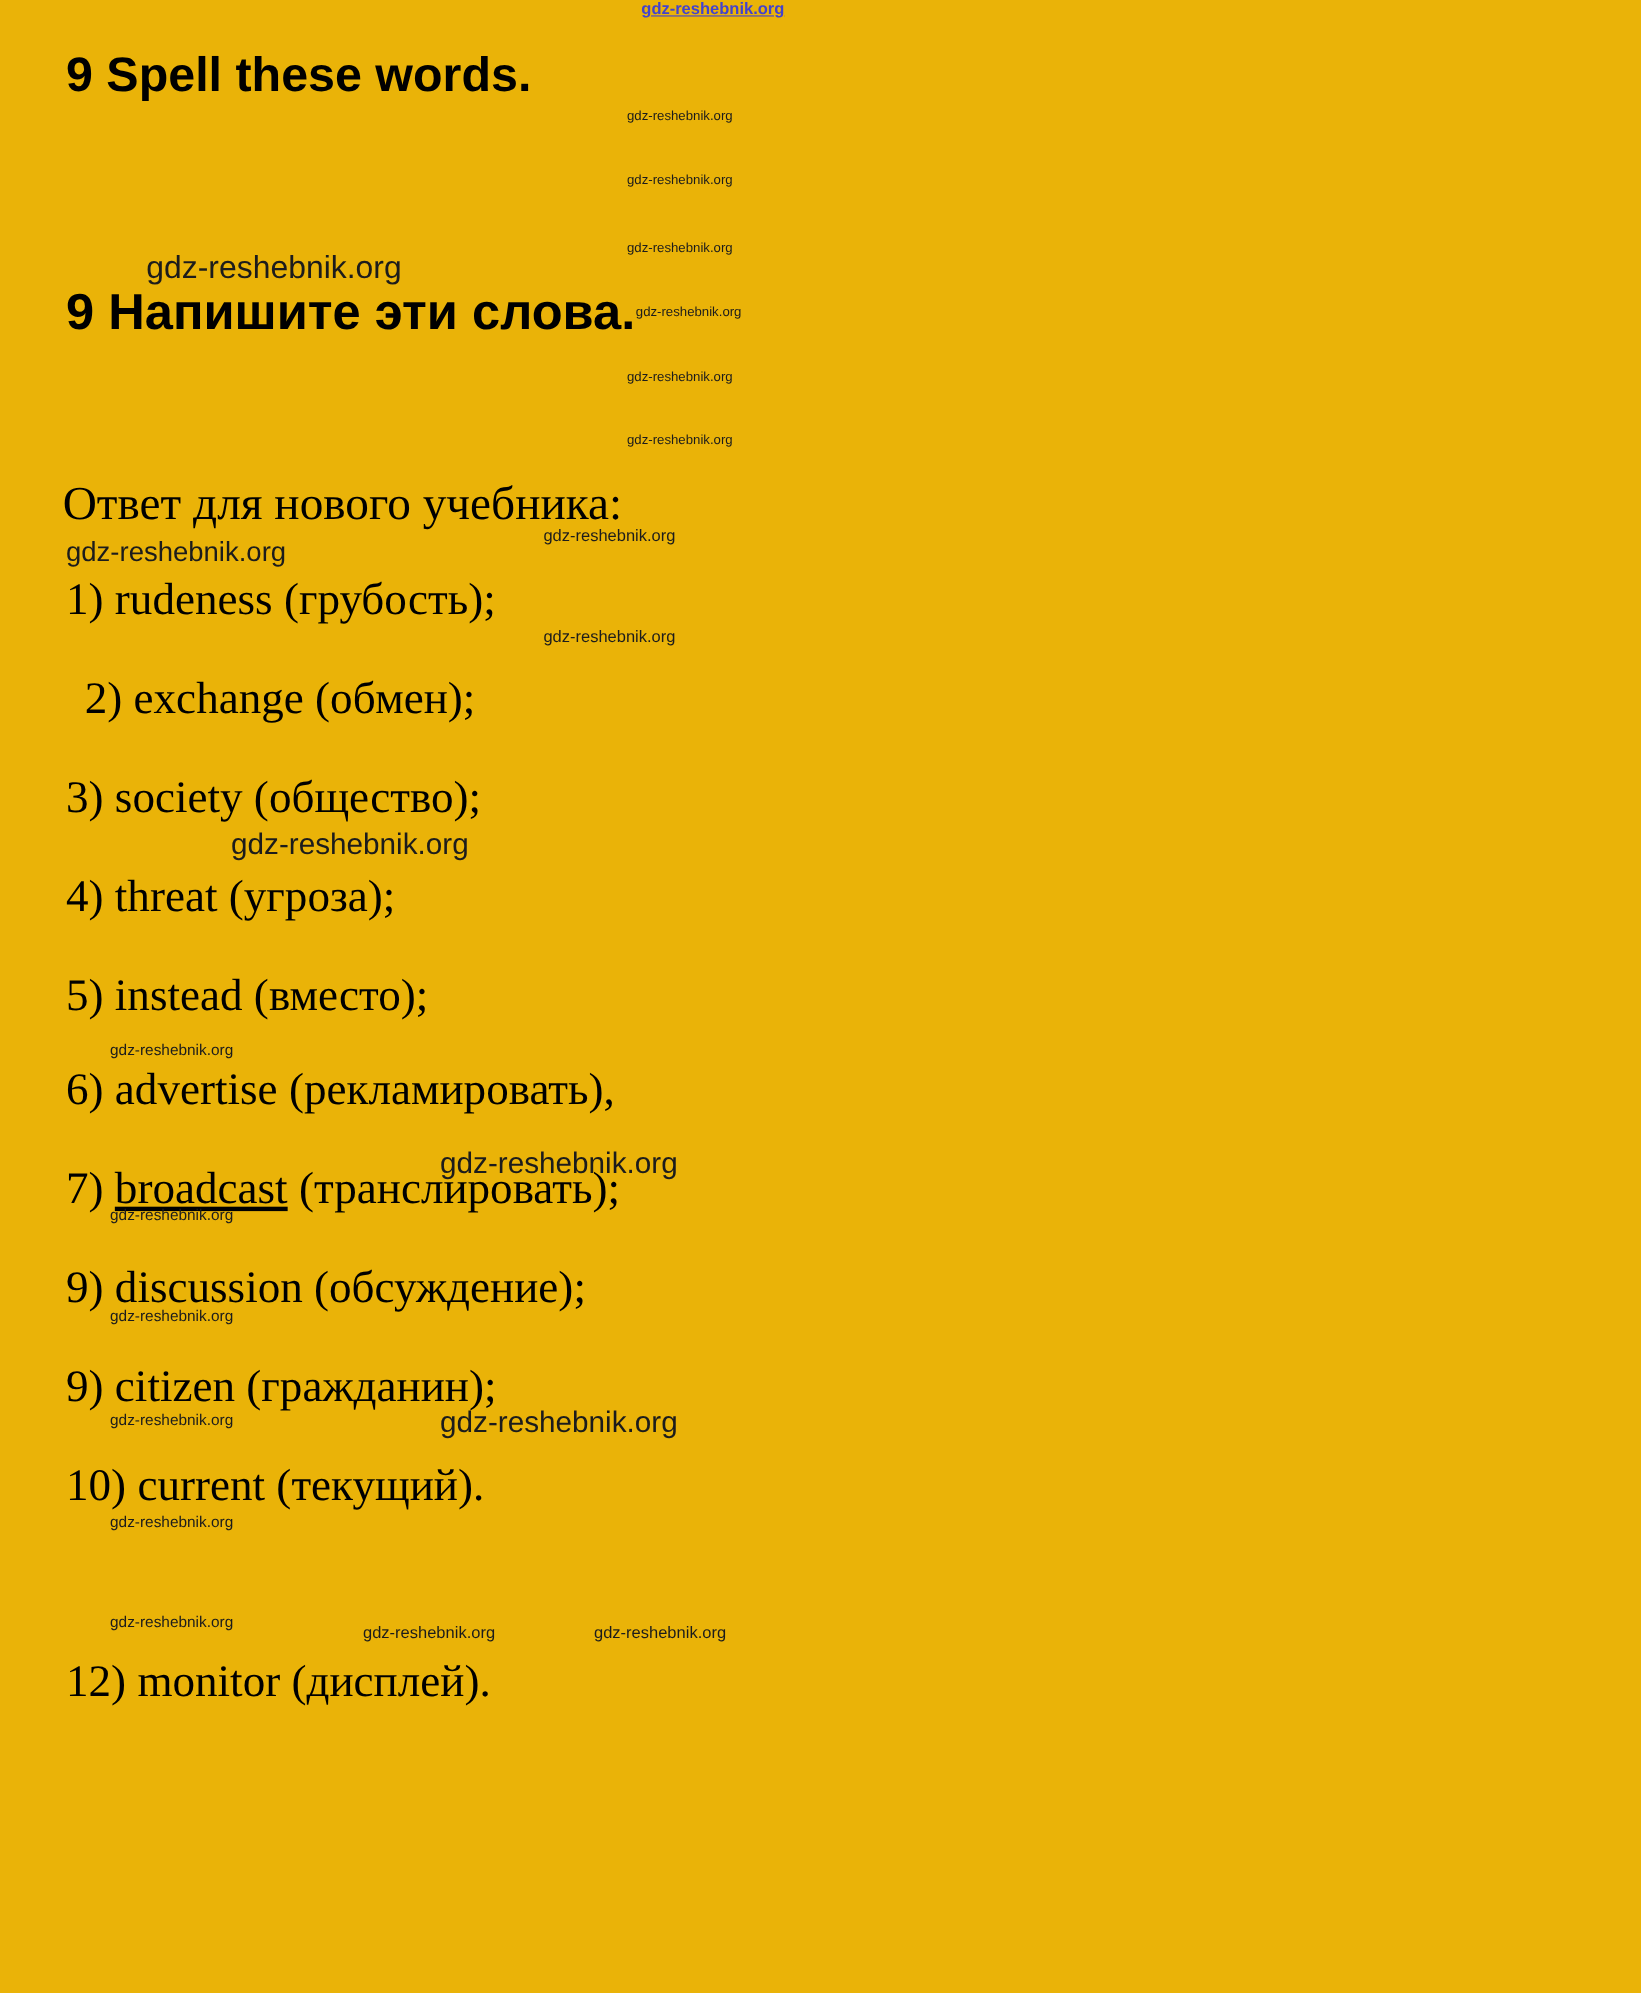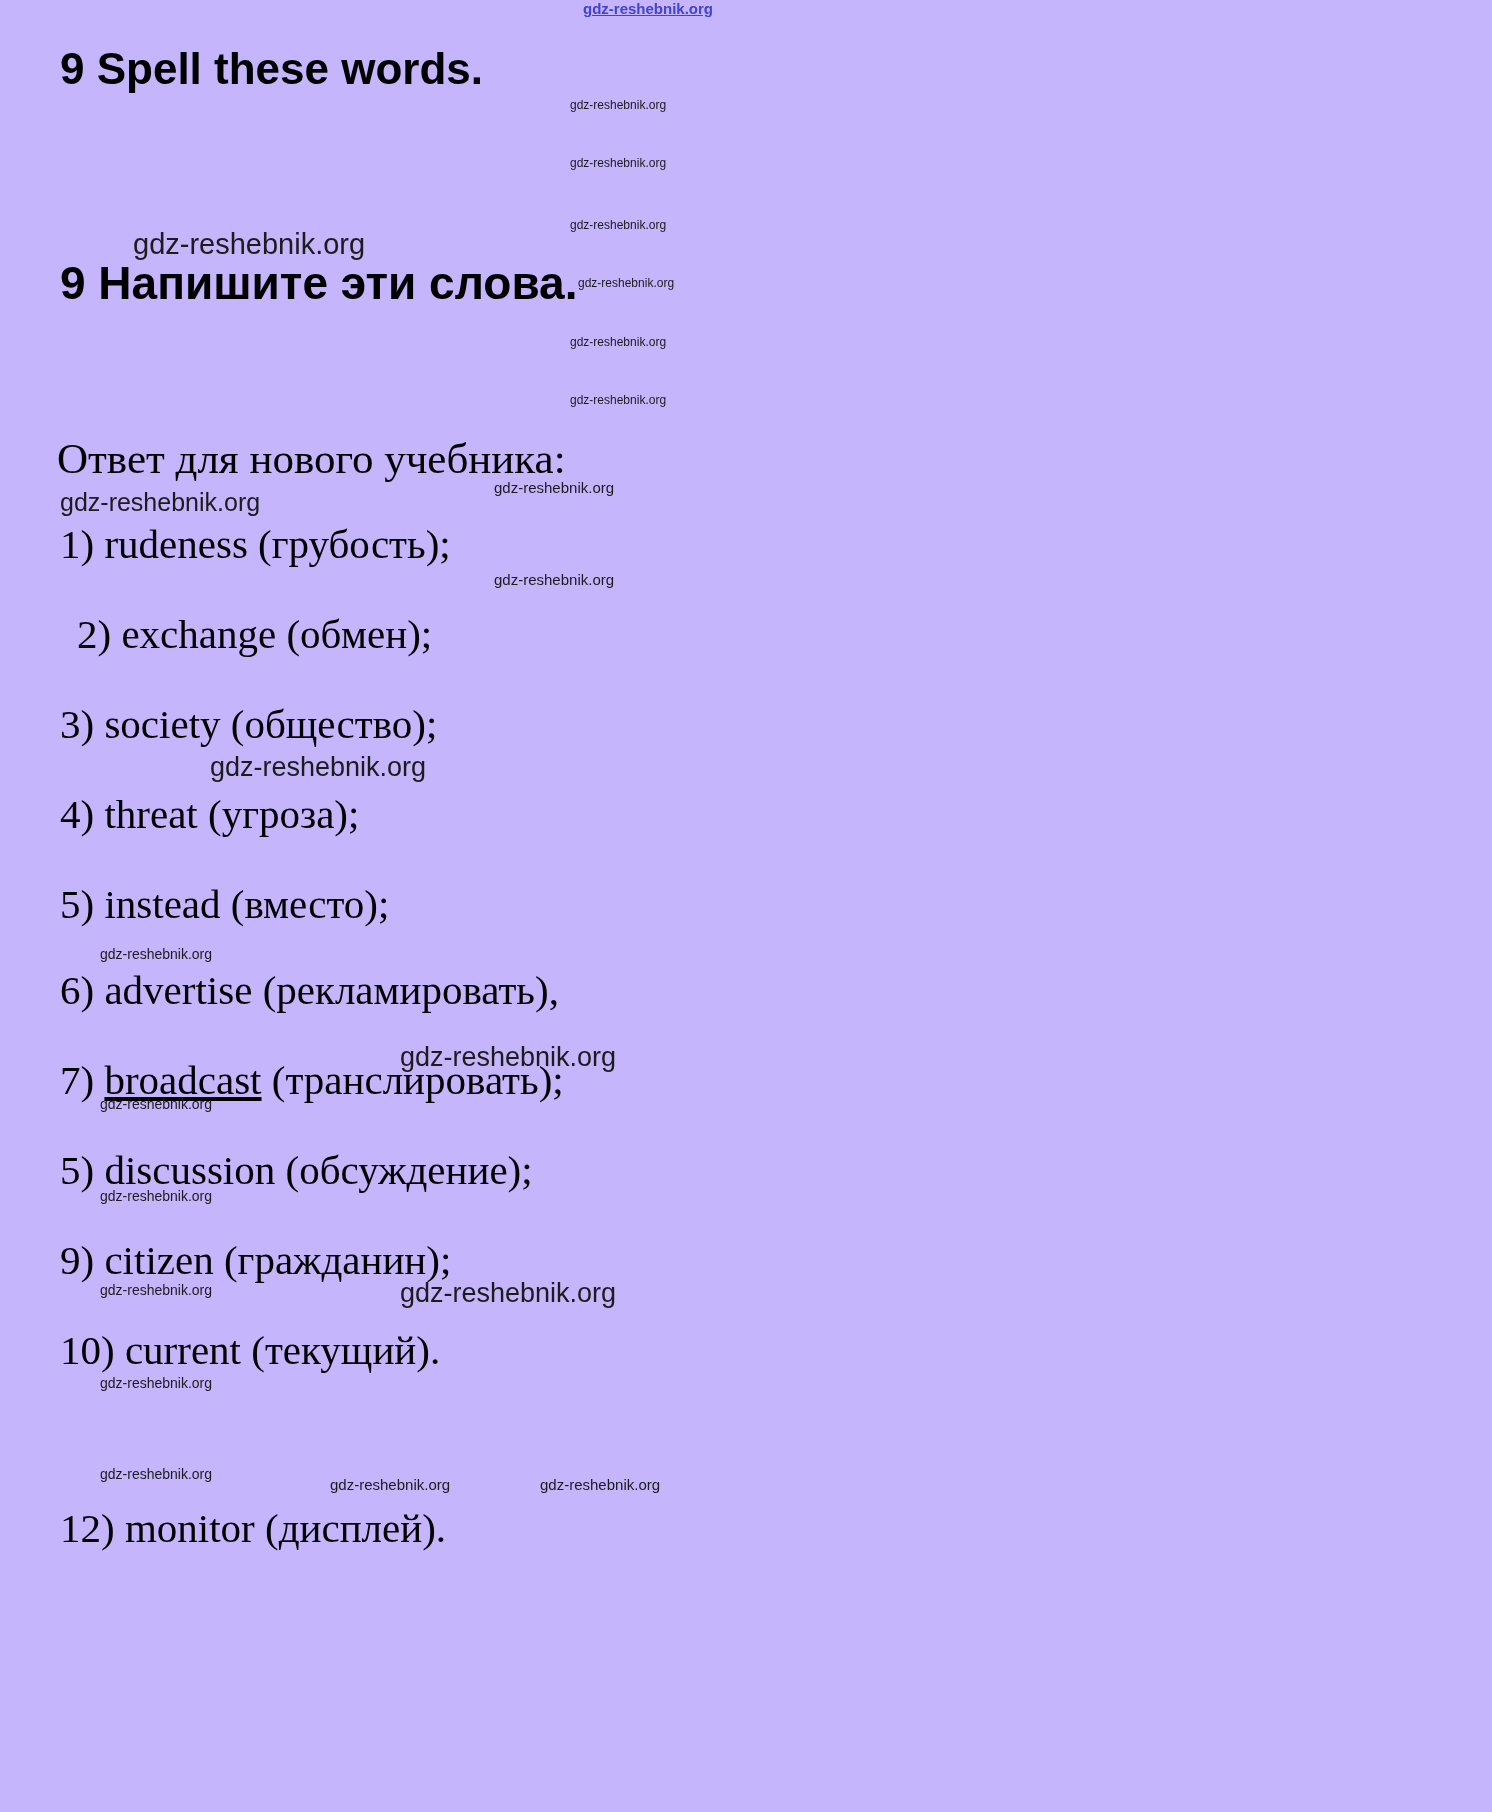--- a/index.html
+++ b/index.html
@@ -1,20 +1,20 @@
 <!DOCTYPE html>
 <html><head>
 <meta charset="utf-8">
 <style>
   html, body { margin: 0; padding: 0; background: #ffffff; }
   .page {
     position: relative;
     width: 1492px;
     height: 1812px;
-    background: #c4b5fd;
+    background: #eab308;
     overflow: hidden;
     font-family: "Liberation Serif", serif;
     color: #000000;
   }
   .abs { position: absolute; white-space: nowrap; }
 
   .heading {
     font-family: Liberation Sans, sans-serif;
     font-weight: bold;
     font-size: 44px;
@@ -86,21 +86,21 @@
   <span class="abs wm wm-sm" style="left:100px; top:946px;">gdz-reshebnik.org</span>
 
   <div class="abs body-line" style="left:60px; top:966px;text-align:right;">6) advertise (рекламировать),</div>
 
   <span class="abs wm wm-lg" style="left:400px; top:1042px;">gdz-reshebnik.org</span>
 
   <div class="abs body-line" style="left:60px; top:1056px;"><span>7) </span><span class="underlined-word">broadcast</span><span> (транслировать);</span></div>
 
   <span class="abs wm wm-sm" style="left:100px; top:1096px;">gdz-reshebnik.org</span>
 
-  <div class="abs body-line" style="left:60px; top:1146px;">5) discussion (обсуждение);</div>
+  <div class="abs body-line" style="left:60px; top:1146px;">9) discussion (обсуждение);</div>
 
   <span class="abs wm wm-sm" style="left:100px; top:1188px;">gdz-reshebnik.org</span>
 
   <div class="abs body-line" style="left:60px; top:1236px;">9) citizen (гражданин);</div>
 
   <span class="abs wm wm-sm" style="left:100px; top:1282px;">gdz-reshebnik.org</span>
   <span class="abs wm wm-lg" style="left:400px; top:1278px;">gdz-reshebnik.org</span>
 
   <div class="abs body-line" style="left:60px; top:1326px;">10) current (текущий).</div>
 

